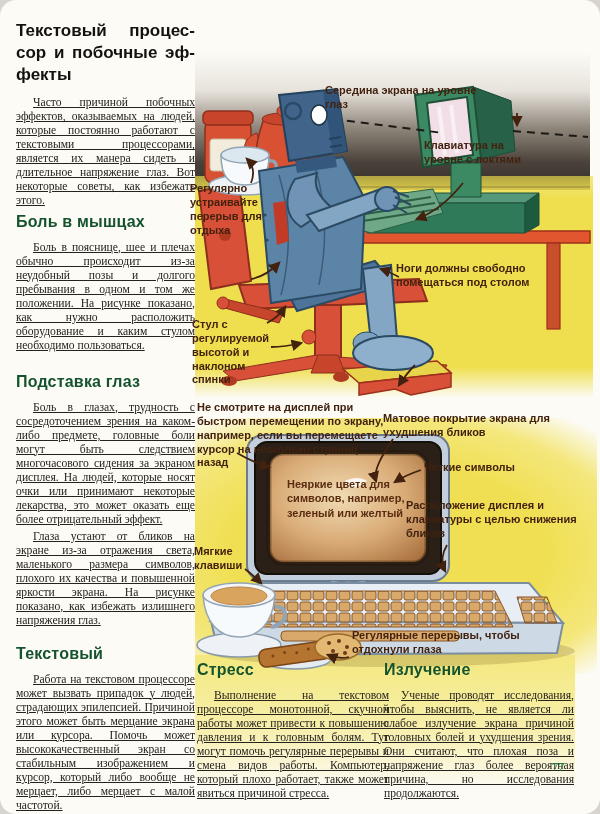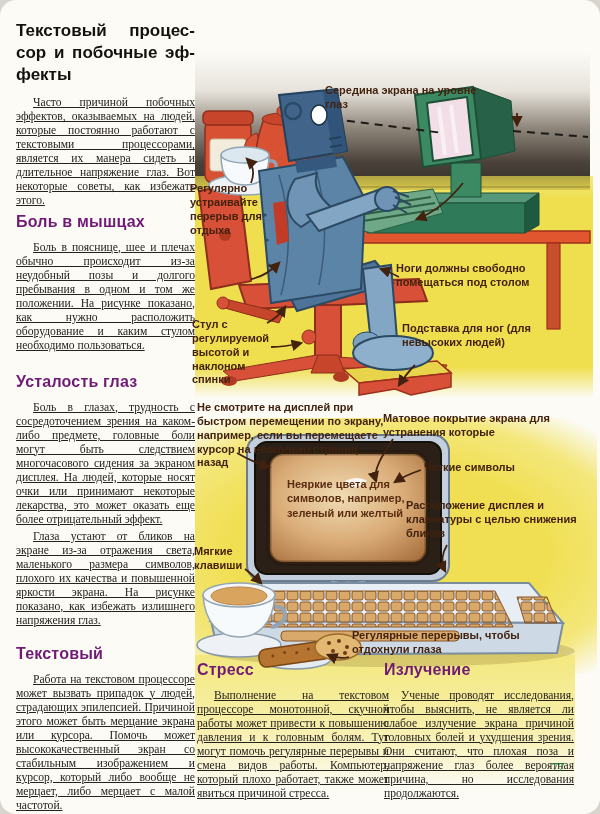--- a/index.html
+++ b/index.html
@@ -11,21 +11,21 @@
   .fig1-yellow{position:absolute;left:195px;top:176px;width:398px;height:222px;
         background:linear-gradient(to bottom,rgba(239,223,78,.65) 0%,#efdf4e 10%,#efdf4e 86%,rgba(243,233,130,0) 100%);}
   .fig2-yellow{position:absolute;left:195px;top:418px;width:402px;height:256px;
         background:radial-gradient(75% 65% at 48% 52%,#f0df52 52%,#f4e77c 80%,rgba(252,248,222,0) 100%);}
   .bottom-yellow{position:absolute;left:195px;top:655px;width:380px;height:135px;
         background:linear-gradient(to bottom,#f3e87e 0%,#f7efad 55%,rgba(255,255,255,0) 100%);}
   
   .col{position:absolute;left:16px;width:179px;}
   .col p,.bcol p{font:11.6px/1.21 "Liberation Serif",serif;text-align:justify;
         color:#26221d;margin:0 0 3px;text-indent:17px;text-decoration:underline;}
-  .h{font:bold 16px/1.22 "Liberation Sans",sans-serif;color:#701a75;margin:0 0 9px;letter-spacing:.2px;}
+  .h{font:bold 16px/1.22 "Liberation Sans",sans-serif;color:#14532d;margin:0 0 9px;letter-spacing:.2px;}
   .h1{font:bold 17px/1.3 "Liberation Sans",sans-serif;color:#14110e;margin:0 0 10px;text-align:justify;}
   .bcol{position:absolute;width:192px;}
   
   .cap{position:absolute;font:bold 11px/1.26 "Liberation Sans",sans-serif;color:#42220f;}
   .cap-l{text-align:left;}
   .scrtext{position:absolute;font:bold 11px/1.3 "Liberation Sans",sans-serif;color:#5a2c10;text-align:left;}
   .pagenum{position:absolute;left:552px;top:760px;width:34px;font:12.5px "Liberation Serif",serif;color:#15803d;}
   svg{position:absolute;overflow:visible;}
 </style>
 </head>
@@ -42,21 +42,21 @@
     <div class="h1">Текстовый процес­сор и побочные эф­фекты</div>
     <p>Часто причиной побочных эффектов, оказываемых на людей, которые постоянно работают с текстовыми процессорами, является их манера сидеть и длительное напряжение глаз. Вот некоторые советы, как избежать этого.</p>
   </div>
 
   <div class="col" style="top:212px">
     <div class="h">Боль в мышцах</div>
     <p>Боль в пояснице, шее и плечах обычно происходит из-за неудобный позы и долгого пребывания в одном и том же положении. На рисунке показано, как нужно расположить оборудование и каким стулом необходимо пользоваться.</p>
   </div>
 
   <div class="col" style="top:372px">
-    <div class="h">Усталость глаз</div>
+    <div class="h">Подставка глаз</div>
     <p>Боль в глазах, трудность с сосредоточением зрения на каком-либо предмете, головные боли могут быть следствием многочасового сидения за экраном дисплея. На людей, которые носят очки или принимают некоторые лекарства, это может оказать еще более отрицательный эффект.</p>
     <p>Глаза устают от бликов на экране из-за отражения света, маленького размера символов, плохого их качества и повышенной яркости экрана. На рисунке показано, как избежать излишнего напряжения глаз.</p>
   </div>
 
   <div class="col" style="top:644px">
     <div class="h">Текстовый</div>
     <p>Работа на текстовом процессоре может вызвать припадок у людей, страдающих эпилепсией. Причиной этого может быть мерцание экрана или курсора. Помочь может высококачественный экран со стабильным изображением и курсор, который либо вообще не мерцает, либо мерцает с малой частотой.</p>
   </div>
 
   <svg style="left:195px;top:55px" width="395" height="345" viewBox="0 0 395 345">
@@ -162,24 +162,24 @@
       <path d="M56,128 C60,118 58,110 52,104" marker-end="url(#ah1)"></path>
       <path d="M56,224 C68,222 76,216 84,208" marker-end="url(#ah1)"></path>
       <path d="M72,268 C80,264 86,258 90,252" marker-end="url(#ah1)"></path>
       <path d="M76,292 C88,292 98,290 106,288" marker-end="url(#ah1)"></path>
       <path d="M204,222 C196,218 192,216 186,214" marker-end="url(#ah1)"></path>
       <path d="M220,310 C212,318 208,324 204,330" marker-end="url(#ah1)"></path>
     </g>
   </svg>
 
   <div class="cap" style="left:325px;top:84px;width:152px">Середина экрана на уровне глаз</div>
+  <div class="cap" style="left:424px;top:139px;width:112px">Клавиатура на уровне с локтями</div>
   <div class="cap" style="left:190px;top:182px;width:82px">Регулярно устраивайте перерыв для отдыха</div>
   <div class="cap" style="left:396px;top:262px;width:142px">Ноги должны свободно помещаться под столом</div>
   <div class="cap" style="left:192px;top:318px;width:86px">Стул с регулируемой высотой и наклоном спинки</div>
-  <div class="cap" style="left:402px;top:322px;width:138px">Подставка для ног (для невысоких людей)</div>
 
   <svg style="left:195px;top:425px" width="405" height="245" viewBox="0 0 405 245">
     <defs>
       <marker id="ah2" viewBox="0 0 10 10" refX="8" refY="5" markerWidth="6.5" markerHeight="6.5" orient="auto-start-reverse">
         <path d="M0,0 L10,5 L0,10 z" fill="#42220f"></path>
       </marker>
       <radialGradient id="scr" cx="45%" cy="40%" r="75%">
         <stop offset="0%" stop-color="#f0dbb4"></stop>
         <stop offset="55%" stop-color="#d9ab76"></stop>
         <stop offset="100%" stop-color="#a9713f"></stop>
@@ -241,21 +241,21 @@
       <path d="M198,14 C186,32 178,46 181,56" marker-end="url(#ah2)"></path>
       <path d="M226,45 C214,49 206,53 200,57" marker-end="url(#ah2)"></path>
       <path d="M42,28 C56,36 66,40 74,42" marker-end="url(#ah2)"></path>
       <path d="M252,120 C246,130 246,138 250,146" marker-end="url(#ah2)"></path>
       <path d="M50,144 C58,150 62,154 66,158" marker-end="url(#ah2)"></path>
       <path d="M154,232 C146,234 140,233 133,230" marker-end="url(#ah2)"></path>
     </g>
   </svg>
 
   <div class="cap cap-l" style="left:197px;top:401px;width:192px">Не смотрите на дисплей при быстром перемещении по экрану, например, если вы перемещаете курсор на несколько страниц назад</div>
-  <div class="cap" style="left:383px;top:412px;width:202px">Матовое покрытие экрана для устранения которые</div>
+  <div class="cap" style="left:383px;top:412px;width:202px">Матовое покрытие экрана для ухудшения бликов</div>
   <div class="cap cap-l" style="left:424px;top:461px;width:120px">Четкие символы</div>
   <div class="cap" style="left:194px;top:545px;width:72px">Мягкие клавиши</div>
   <div class="cap" style="left:406px;top:499px;width:180px">Расположение дисплея и клавиатуры с целью снижения бликов</div>
   <div class="cap" style="left:352px;top:629px;width:212px">Регулярные перерывы, чтобы отдохнули глаза</div>
   <div class="scrtext" style="left:287px;top:477px;width:124px">Неяркие цвета для символов, например, зеленый или желтый</div>
 
   <div class="bcol" style="left:197px;top:660px">
     <div class="h">Стресс</div>
     <p>Выполнение на текстовом процессоре монотонной, скучной работы может привести к повышению давления и к головным болям. Тут могут помочь регулярные перерывы и смена видов работы. Компьютер, который плохо работает, также может явиться причиной стресса.</p>
   </div>

